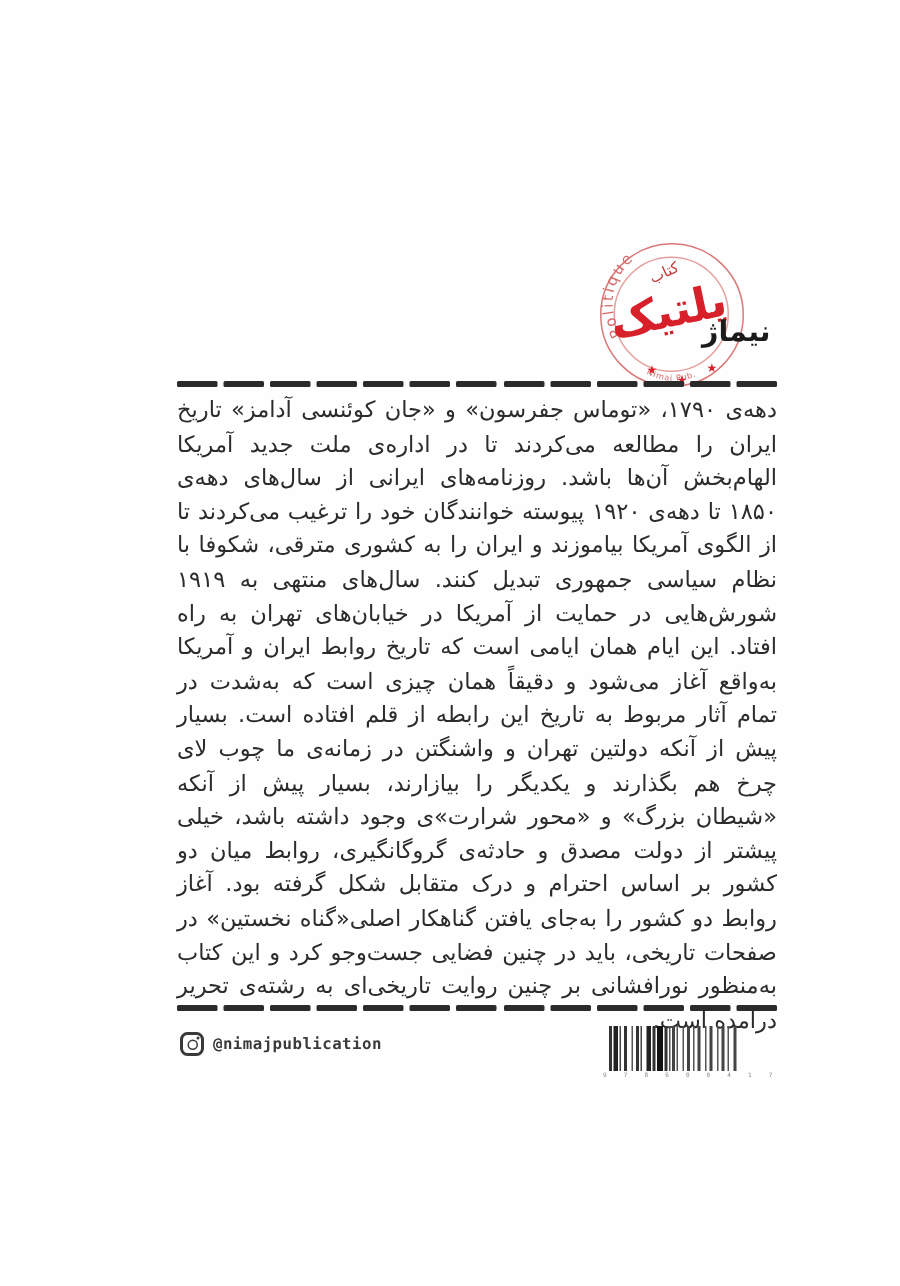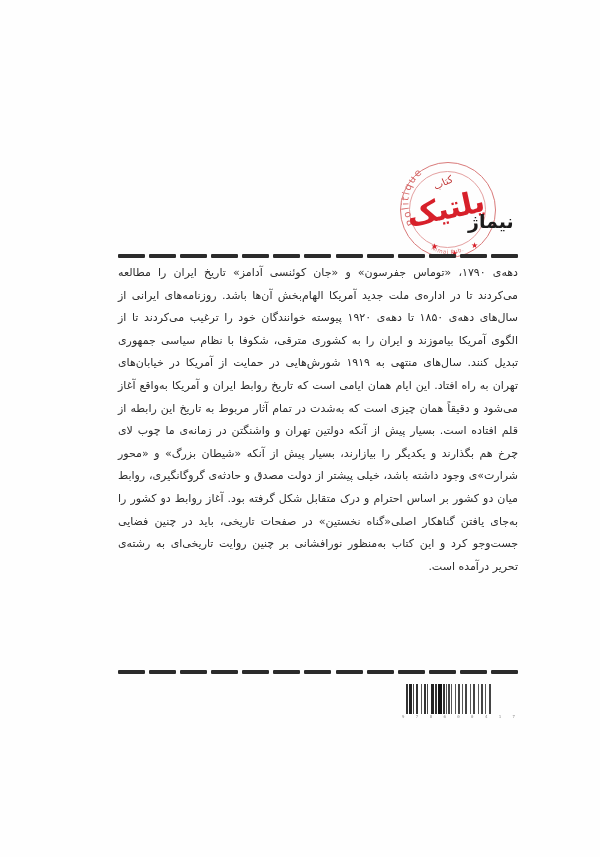--- a/index.html
+++ b/index.html
@@ -124,21 +124,21 @@
     
     .body-text {
       position: absolute;
       left: 118px;
       top: 262px;
       width: 400px;
       direction: rtl;
       text-align: justify;
       text-align-last: right;
       font-family: "DejaVu Sans", sans-serif;
-      font-size: 11px;
+      font-size: 15px;
       line-height: 22.6px;
       color: #2c2c2c;
     }
     .body-text p {
       margin: 0;
     }
 
     
     .instagram {
       position: absolute;
@@ -271,20 +271,24 @@
       <span></span>
       <span></span>
     <span></span>
       <span></span>
       <span></span>
       <span></span>
       <span></span>
       <span></span>
   </div>
 
+  <div class="instagram">
+    <span class="ig-icon"></span>
+    <span class="ig-handle">@nimajpublication</span>
+  </div>
 
   <div class="barcode">
     <div class="barcode-bars">
       <i style="width:4px"></i>
       <i style="width:2px;background:#333"></i>
         <i style="width:1px"></i>
       <i style="width:3px;background:#222"></i>
         <i style="width:1px"></i>
       <i style="width:1px;background:#444"></i>
         <i style="width:2px"></i>

